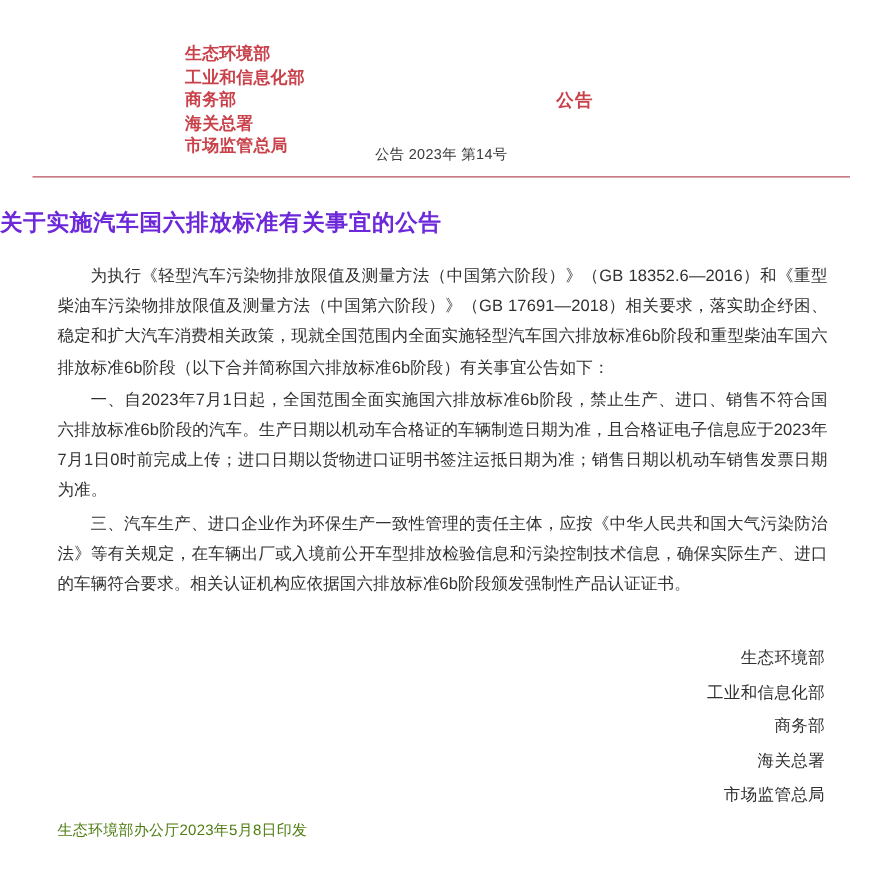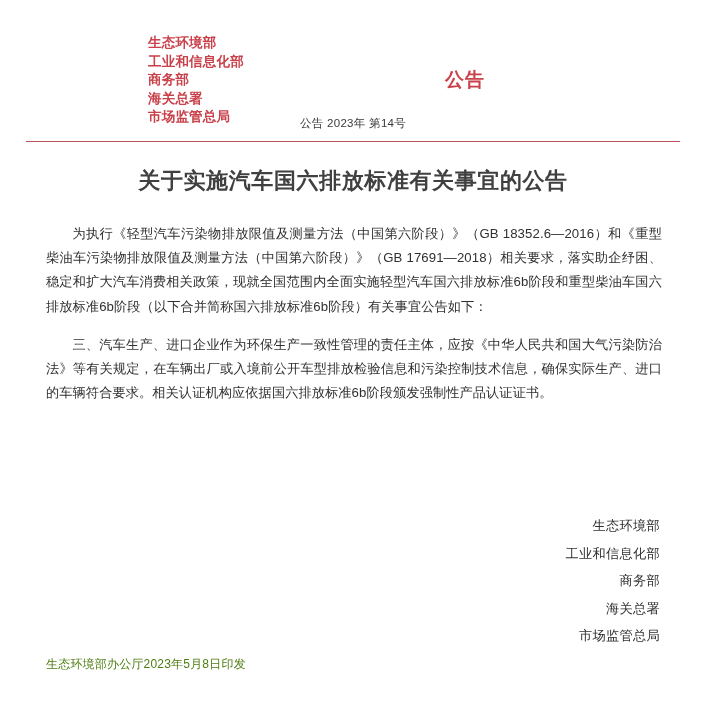--- a/index.html
+++ b/index.html
@@ -37,21 +37,21 @@
   }
   .ministry-line {
     display: block;
   }
   .gonggao-label {
     position: absolute;
     left: 297px;
     top: 37.2px;
     color: #c9424b;
     font-weight: bold;
-    font-size: 19px;
+    font-size: 14px;
     line-height: 18.6px;
     letter-spacing: 1px;
   }
 
   
   .doc-number {
     position: absolute;
     left: 0;
     top: 116px;
     width: 706px;
@@ -68,42 +68,41 @@
     height: 1px;
     background: #b9515c;
   }
 
   
   .doc-title {
     position: absolute;
     left: 0;
     top: 166px;
     width: 706px;
-    text-align: center;
-    font-size: 22px;
+    font-size: 18px;
     font-weight: bold;
-    color: #404040;
+    color: #6d28d9;
     letter-spacing: 0.6px;
   }
 
   
   .body-area {
     position: absolute;
     left: 46px;
     top: 208px;
     width: 616px;
   }
   .para {
     font-size: 13.2px;
     line-height: 24.2px;
     color: #303030;
     text-align: justify;
     text-justify: inter-ideograph;
     text-indent: 26.4px;
-    margin: 14px 0 2px 0;
+    margin: 1px 0 2px 0;
     letter-spacing: 0.1px;
   }
   .para-last {
     margin-bottom: 0;
   }
 
   
   .signature {
     position: absolute;
     right: 46px;
@@ -144,20 +143,21 @@
   </div>
 
   <div class="doc-number">公告 2023年 第14号</div>
 
   <div class="red-rule"></div>
 
   <div class="doc-title">关于实施汽车国六排放标准有关事宜的公告</div>
 
   <div class="body-area">
     <p class="para">为执行《轻型汽车污染物排放限值及测量方法（中国第六阶段）》（GB 18352.6—2016）和《重型柴油车污染物排放限值及测量方法（中国第六阶段）》（GB 17691—2018）相关要求，落实助企纾困、稳定和扩大汽车消费相关政策，现就全国范围内全面实施轻型汽车国六排放标准6b阶段和重型柴油车国六排放标准6b阶段（以下合并简称国六排放标准6b阶段）有关事宜公告如下：</p>
+    <p class="para">一、自2023年7月1日起，全国范围全面实施国六排放标准6b阶段，禁止生产、进口、销售不符合国六排放标准6b阶段的汽车。生产日期以机动车合格证的车辆制造日期为准，且合格证电子信息应于2023年7月1日0时前完成上传；进口日期以货物进口证明书签注运抵日期为准；销售日期以机动车销售发票日期为准。</p>
     <p class="para">三、汽车生产、进口企业作为环保生产一致性管理的责任主体，应按《中华人民共和国大气污染防治法》等有关规定，在车辆出厂或入境前公开车型排放检验信息和污染控制技术信息，确保实际生产、进口的车辆符合要求。相关认证机构应依据国六排放标准6b阶段颁发强制性产品认证证书。</p>
   </div>
 
   <div class="signature">
     <span class="sig-line">生态环境部</span>
     <span class="sig-line">工业和信息化部</span>
     <span class="sig-line">商务部</span>
     <span class="sig-line">海关总署</span>
     <span class="sig-line">市场监管总局</span>
   </div>

